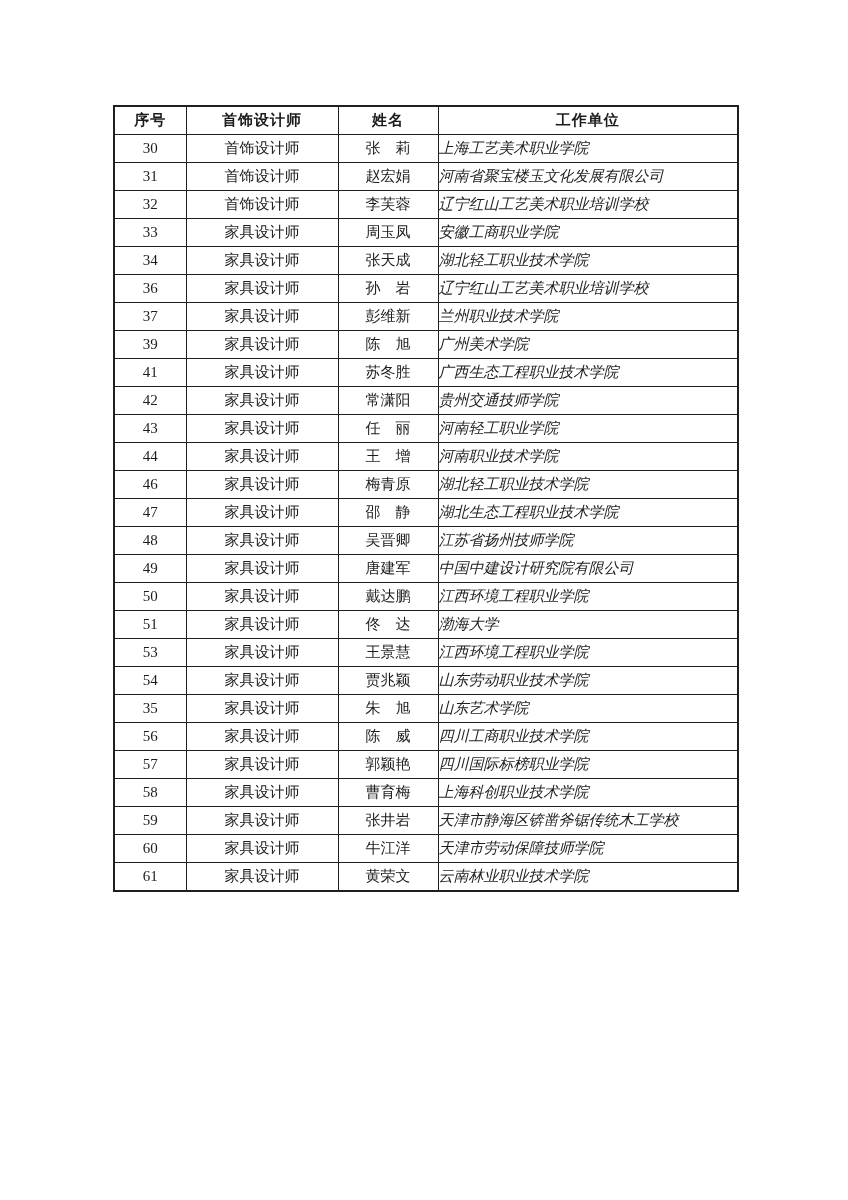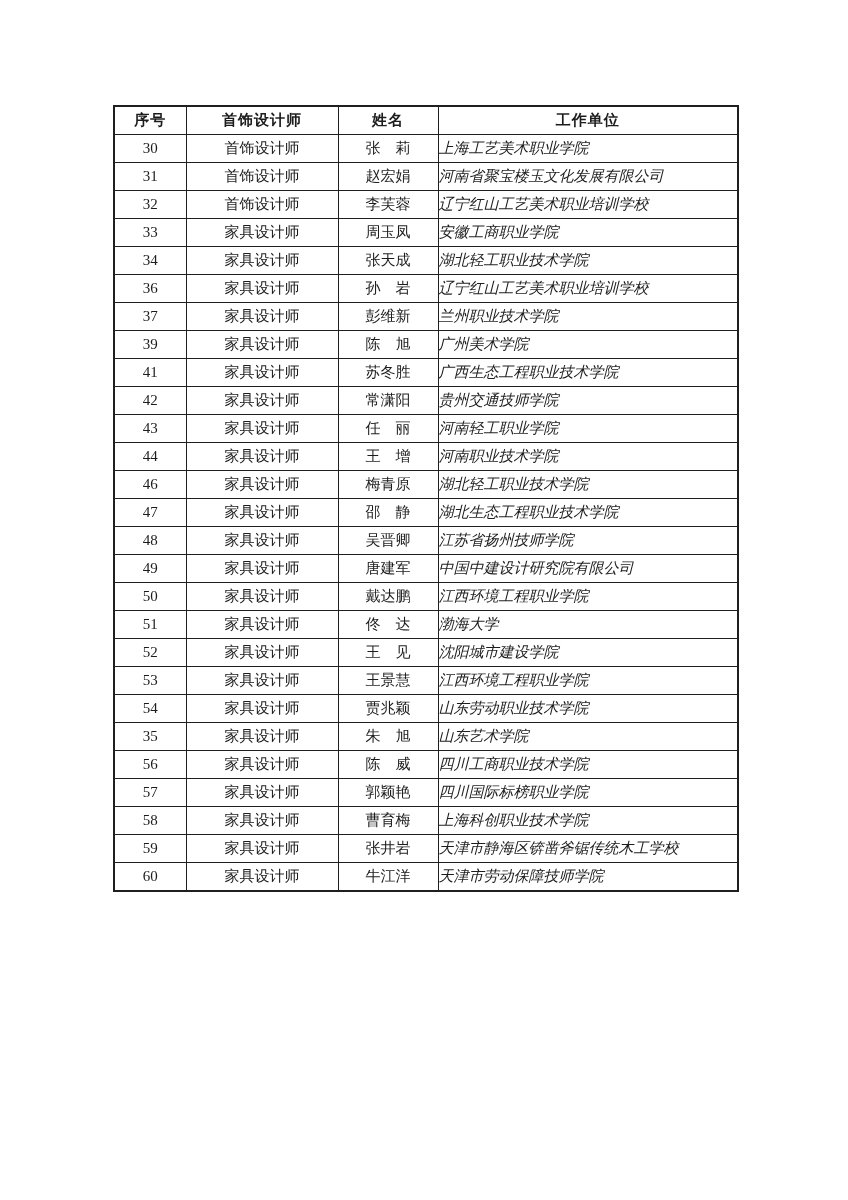--- a/index.html
+++ b/index.html
@@ -177,26 +177,20 @@
           <td class="cell-name">戴达鹏</td>
           <td class="cell-unit">江西环境工程职业学院</td>
         </tr>
         <tr>
           <td class="cell-no">51</td>
           <td class="cell-event">家具设计师</td>
           <td class="cell-name">佟　达</td>
           <td class="cell-unit">渤海大学</td>
         </tr>
         <tr>
-          <td class="cell-no">52</td>
-          <td class="cell-event">家具设计师</td>
-          <td class="cell-name">王　见</td>
-          <td class="cell-unit">沈阳城市建设学院</td>
-        </tr>
-        <tr>
           <td class="cell-no">53</td>
           <td class="cell-event">家具设计师</td>
           <td class="cell-name">王景慧</td>
           <td class="cell-unit">江西环境工程职业学院</td>
         </tr>
         <tr>
           <td class="cell-no">54</td>
           <td class="cell-event">家具设计师</td>
           <td class="cell-name">贾兆颖</td>
           <td class="cell-unit">山东劳动职业技术学院</td>
@@ -229,16 +223,22 @@
           <td class="cell-no">59</td>
           <td class="cell-event">家具设计师</td>
           <td class="cell-name">张井岩</td>
           <td class="cell-unit">天津市静海区锛凿斧锯传统木工学校</td>
         </tr>
         <tr>
           <td class="cell-no">60</td>
           <td class="cell-event">家具设计师</td>
           <td class="cell-name">牛江洋</td>
           <td class="cell-unit">天津市劳动保障技师学院</td>
+        </tr>
+        <tr>
+          <td class="cell-no">61</td>
+          <td class="cell-event">家具设计师</td>
+          <td class="cell-name">黄荣文</td>
+          <td class="cell-unit">云南林业职业技术学院</td>
         </tr>
       </tbody>
   </table>
 </div>
 
 </body></html>

